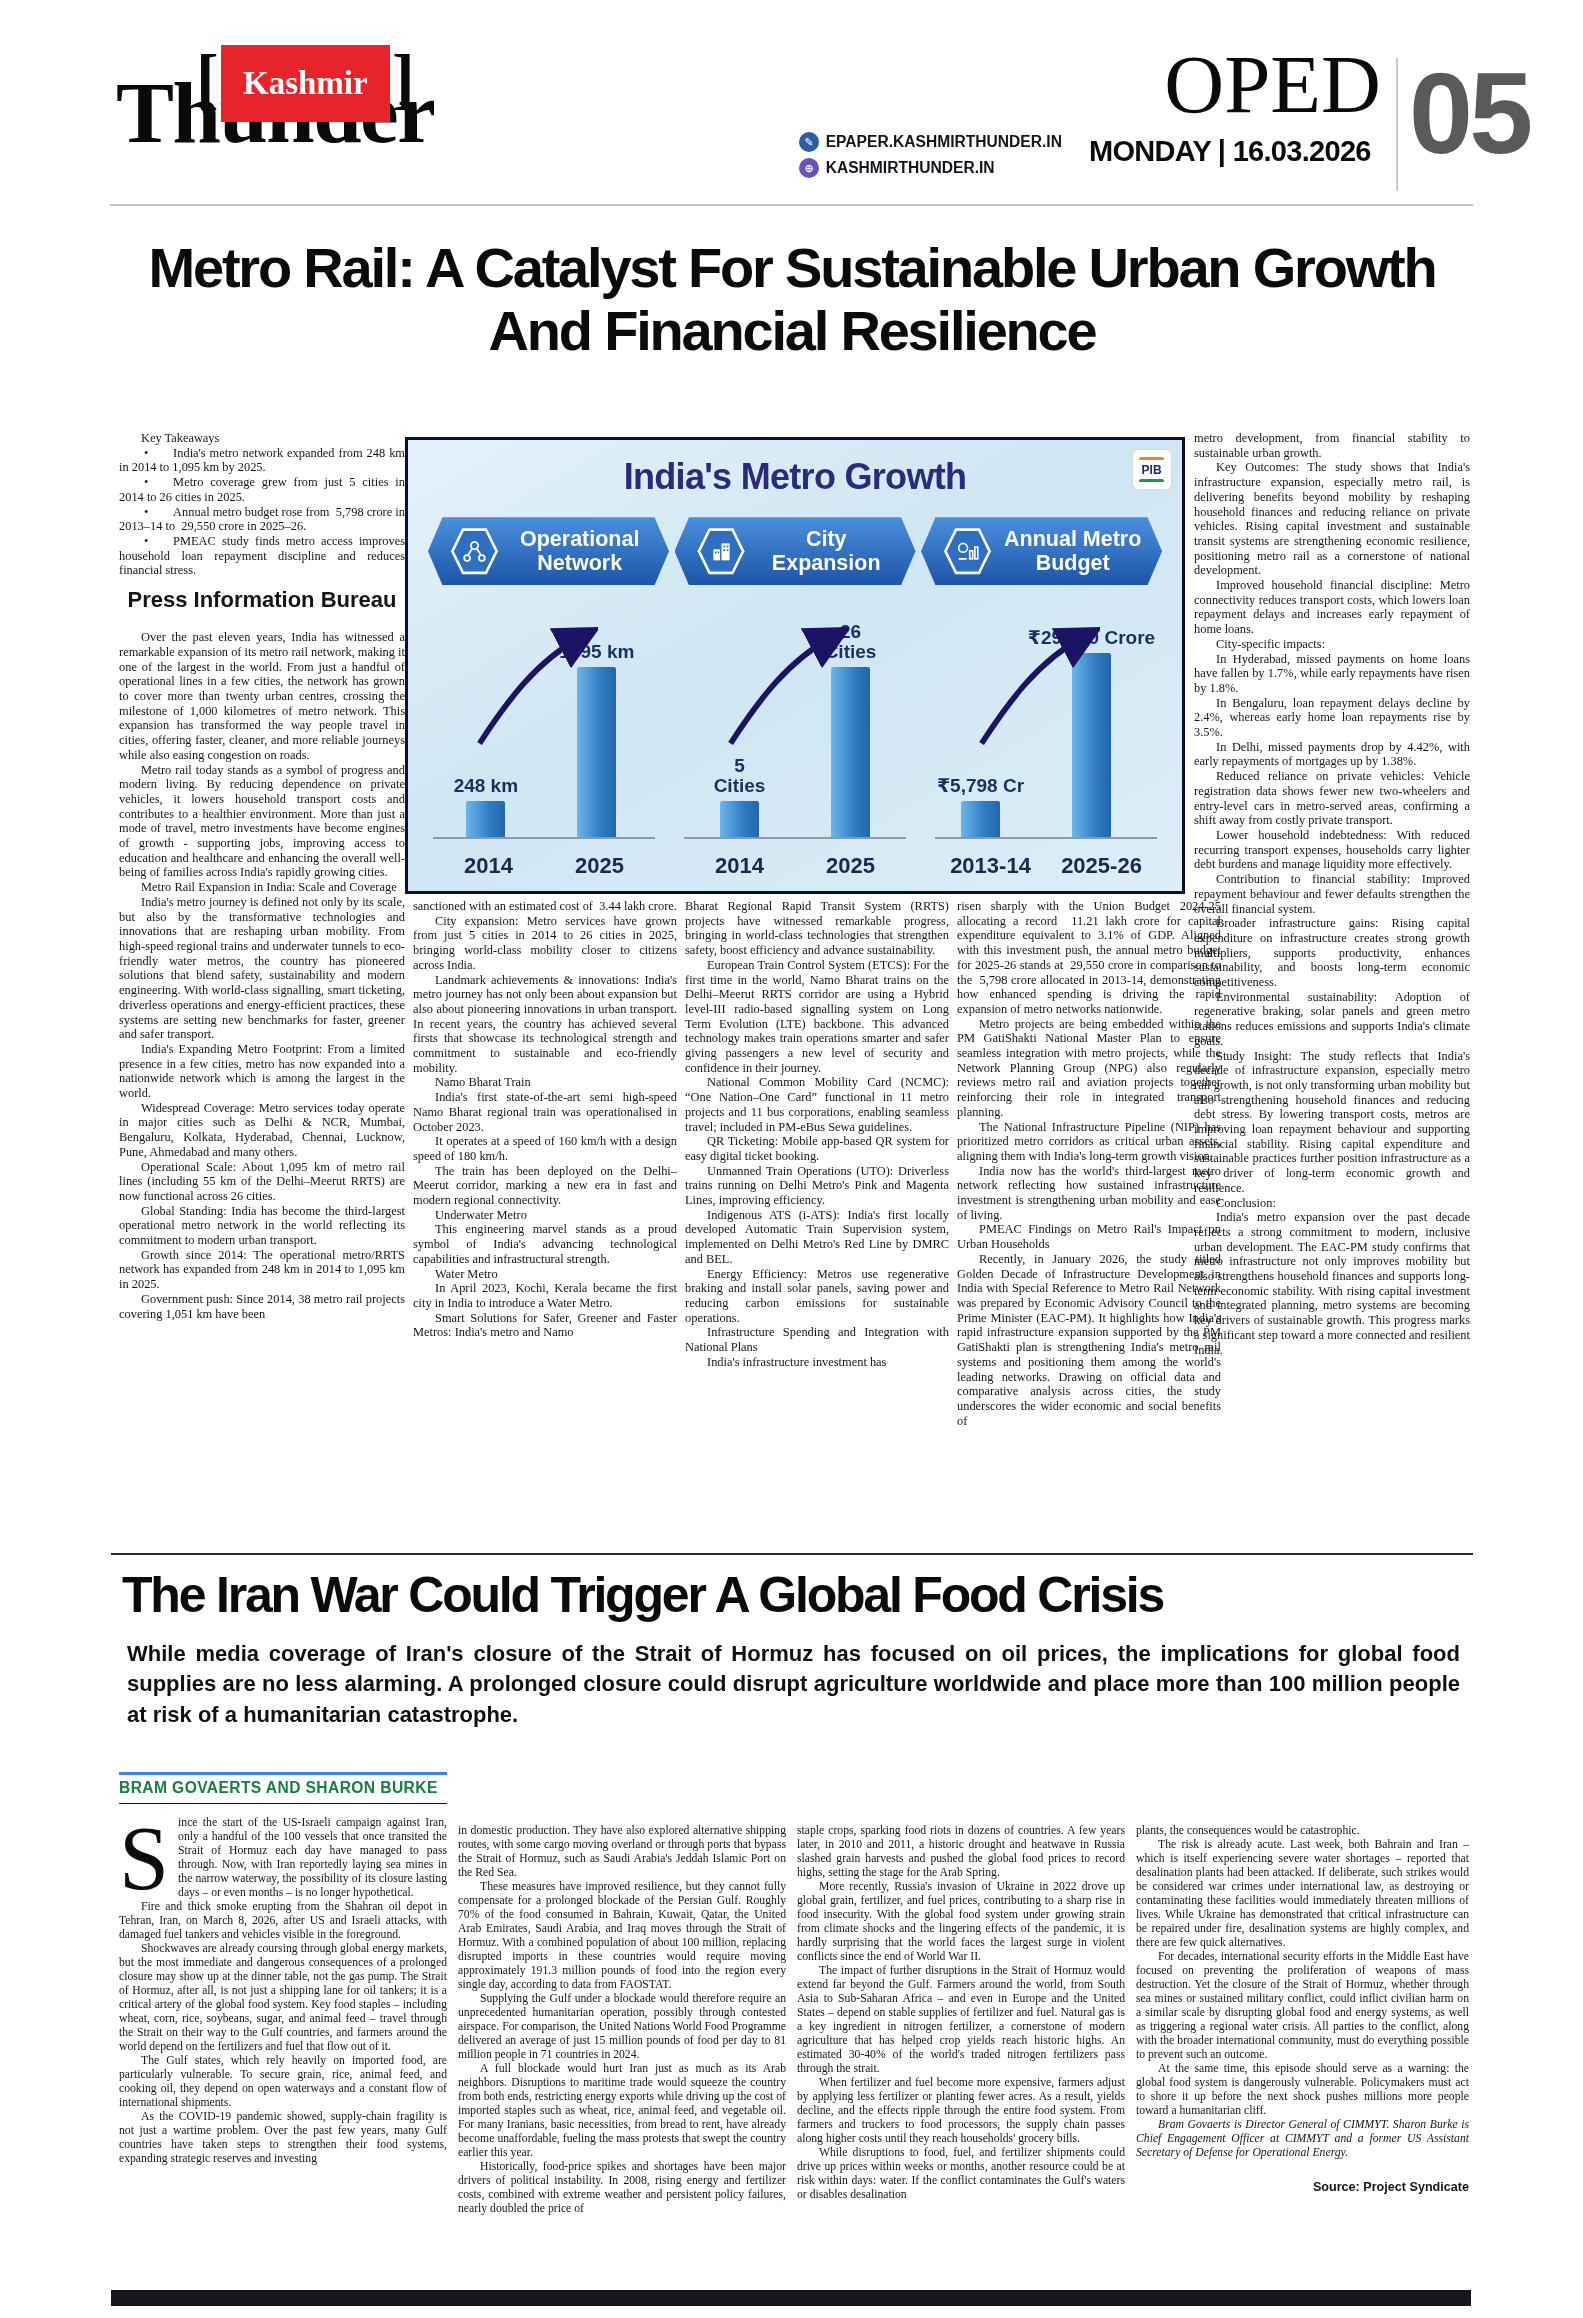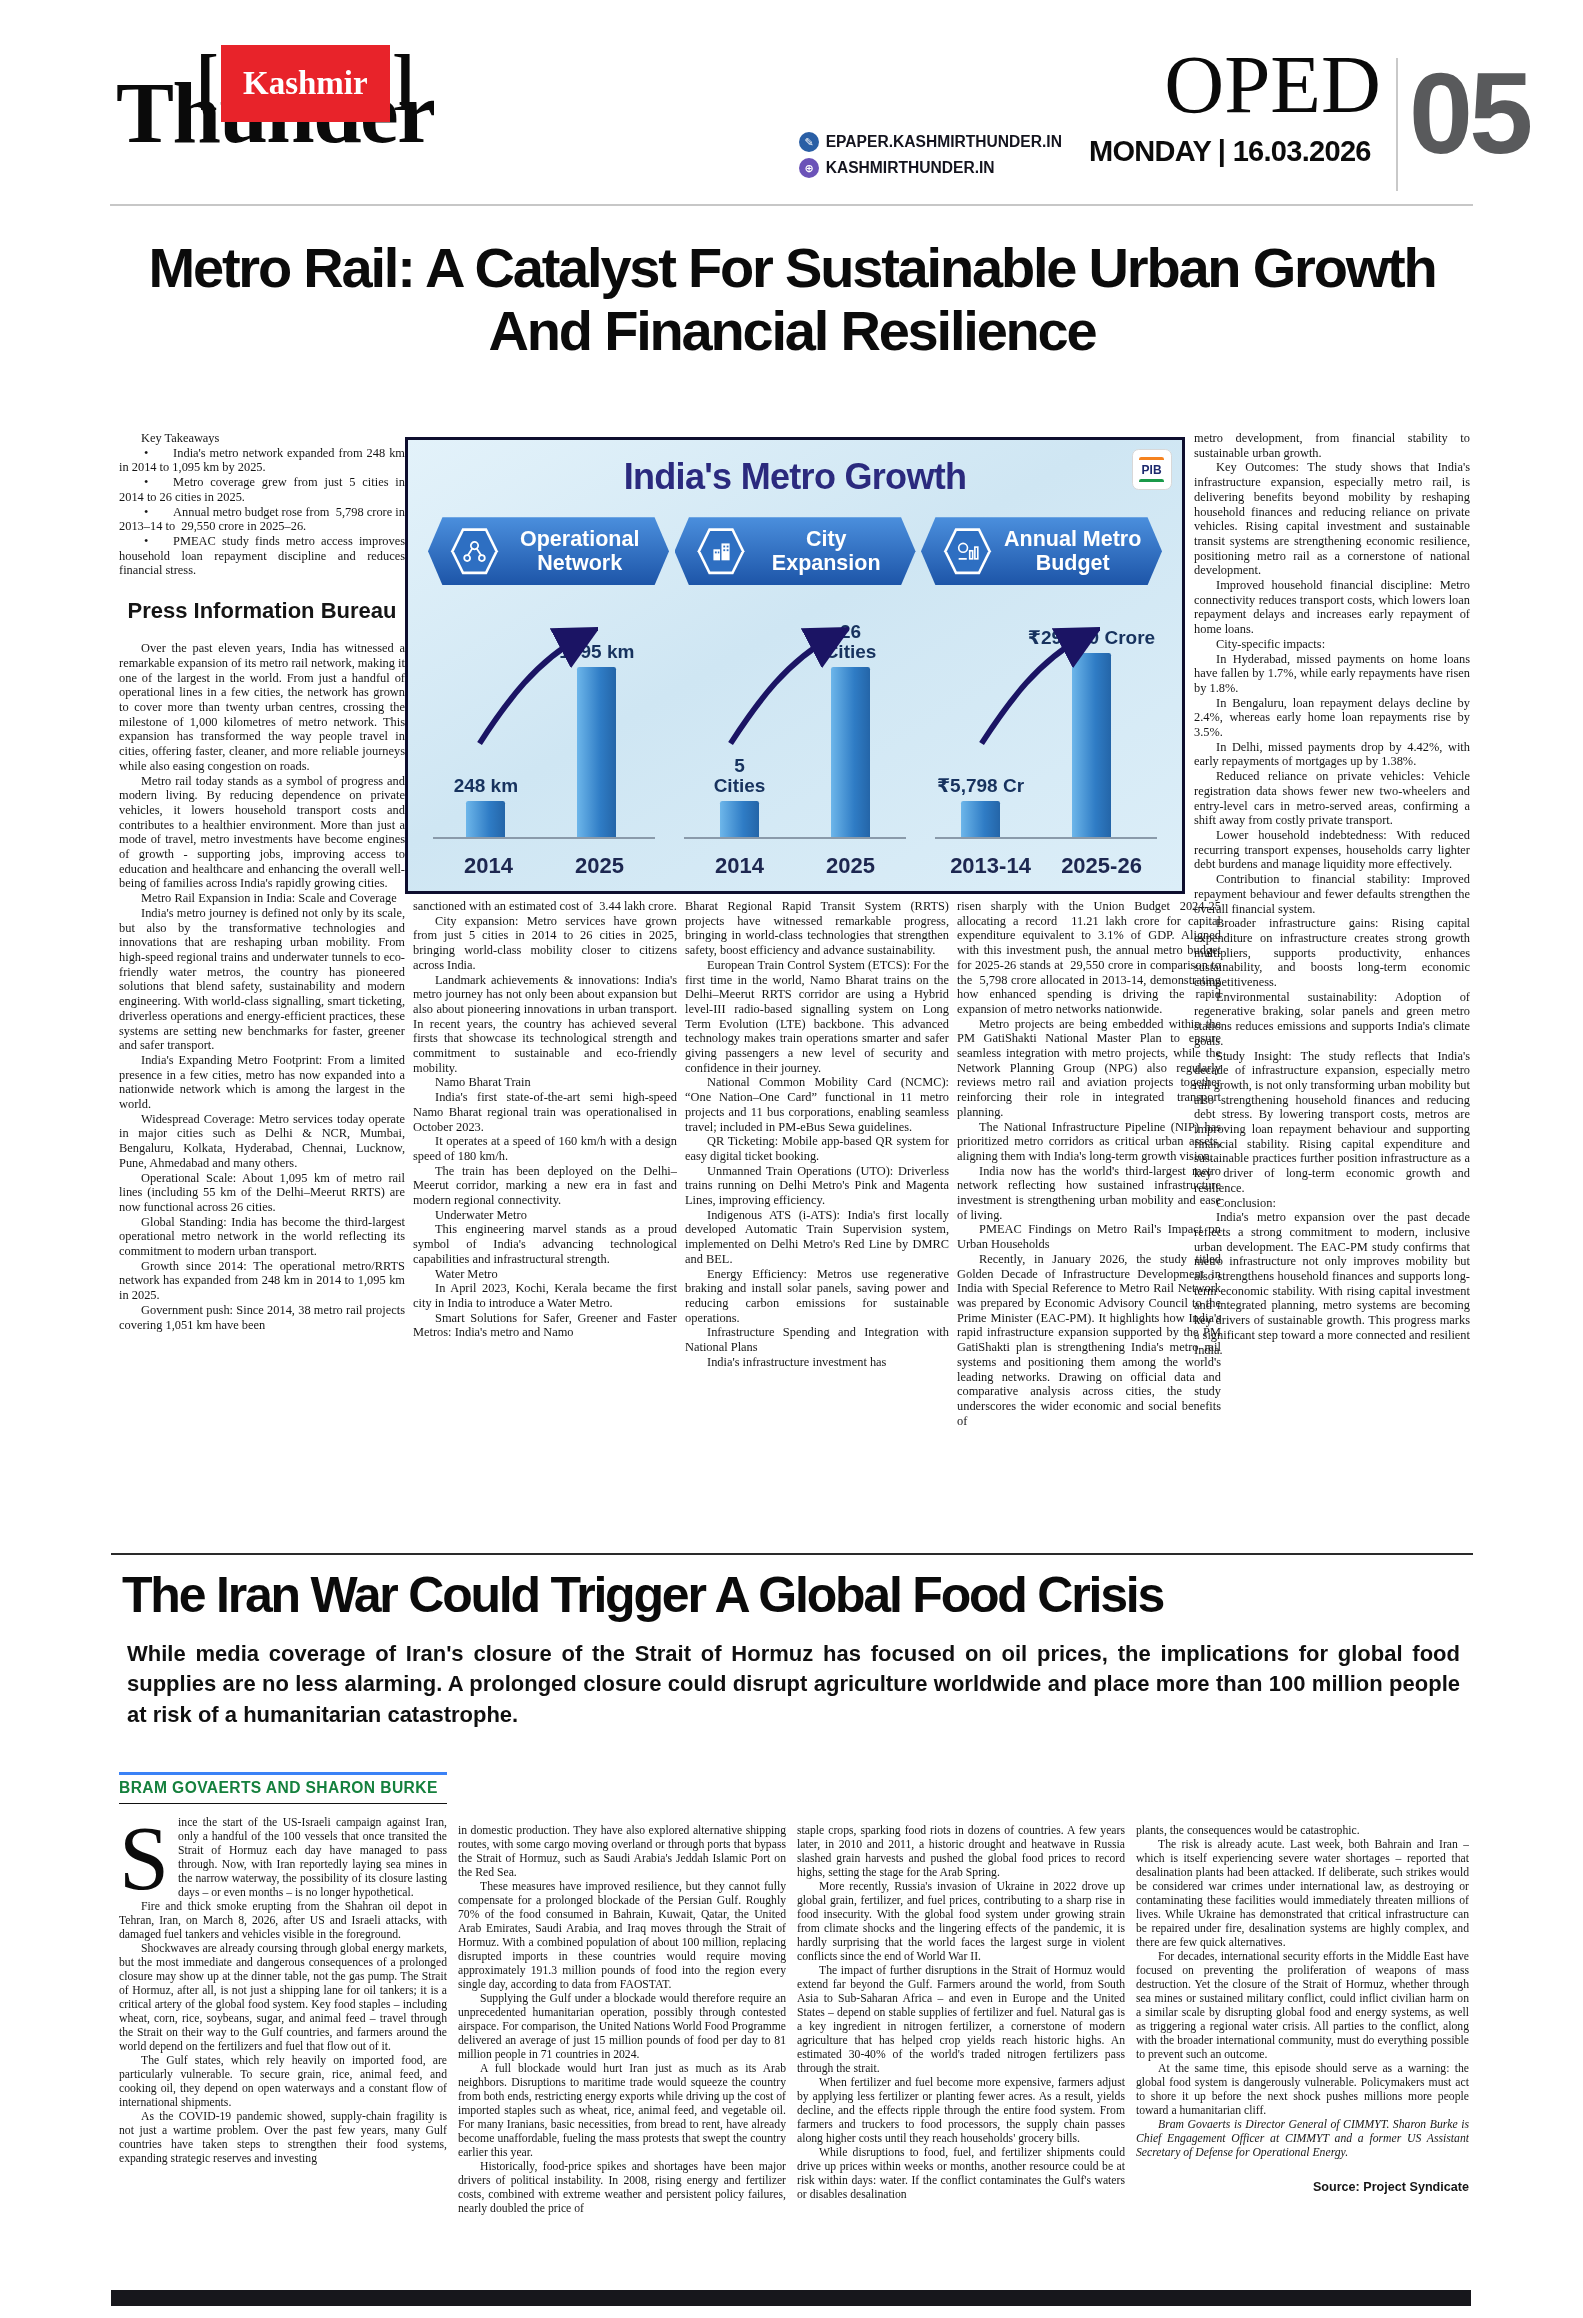--- a/index.html
+++ b/index.html
@@ -25,21 +25,21 @@
   
   .a1-headline{position:absolute;left:111px;top:236px;width:1362px;text-align:center;
     font-family:"Liberation Sans","DejaVu Sans",sans-serif;font-weight:bold;font-size:56px;line-height:1.13;letter-spacing:-2.2px;color:#0b0b0b}
   .col{position:absolute;overflow:hidden;text-align:justify}
   .a1col p{font-size:12.4px;line-height:14.7px;color:#151515}
   .a2col p{font-size:11.7px;line-height:14px;color:#151515}
   p.b{text-indent:22px}
   p.cont{text-indent:0}
   p.kt{text-indent:25px}
   p.ktt{text-indent:22px}
-  p.byl{font-family:"Liberation Sans","DejaVu Sans",sans-serif;font-weight:bold;font-size:22px;line-height:1.1;text-align:center;text-indent:0;margin:21px 0 18px}
+  p.byl{font-family:"Liberation Sans","DejaVu Sans",sans-serif;font-weight:bold;font-size:22px;line-height:1.1;text-align:center;text-indent:0;margin:10px 0 18px}
   p.bio{font-style:italic;text-indent:22px}
   p.src{text-align:right;font-family:"Liberation Sans","DejaVu Sans",sans-serif;font-weight:bold;font-size:12.6px;text-indent:0;margin-top:20px}
   p.dropcap .dc{float:left;font-size:90px;line-height:0.82;padding:6px 9px 0 0;font-weight:400;color:#0c0c0c}
   
   .info{position:absolute;left:405px;top:437px;width:780px;height:457px;border:3px solid #0e0e2e;
         background:linear-gradient(150deg,#e3f2fa 0%,#cfe6f3 45%,#dceef8 100%);overflow:hidden}
   .info-title{margin-top:16.3px;text-align:center;font-family:"Liberation Sans","DejaVu Sans",sans-serif;
         font-weight:bold;font-size:36px;letter-spacing:-0.7px;color:#2b2a7e}
   .pib{position:absolute;right:10.4px;top:9px;width:40px;height:41px;background:#fff;border-radius:6.7px;
         display:flex;flex-direction:column;align-items:center;justify-content:center;gap:2.2px;border:0.7px solid #d8d8d8}

